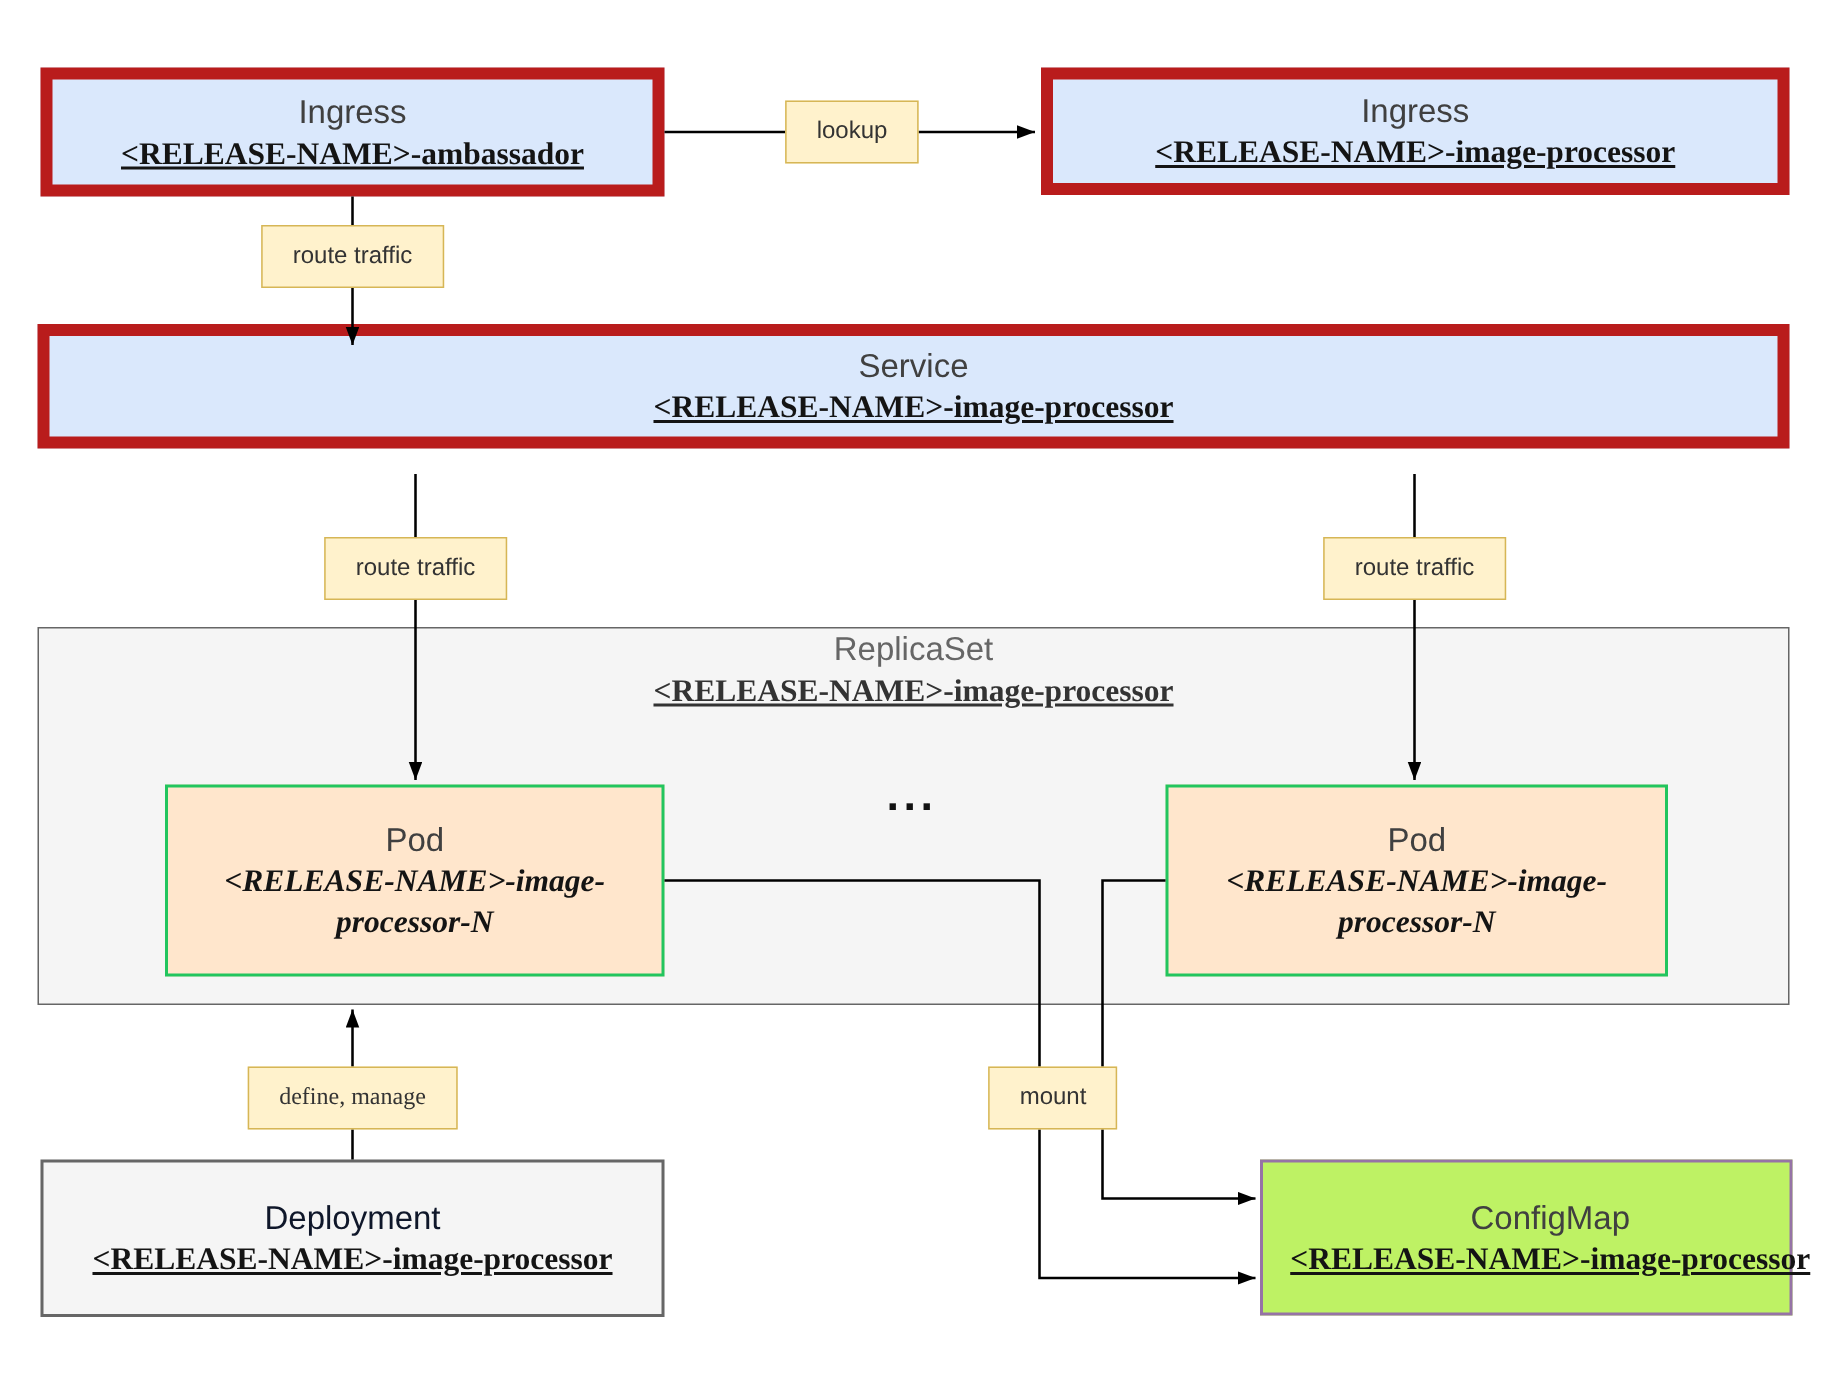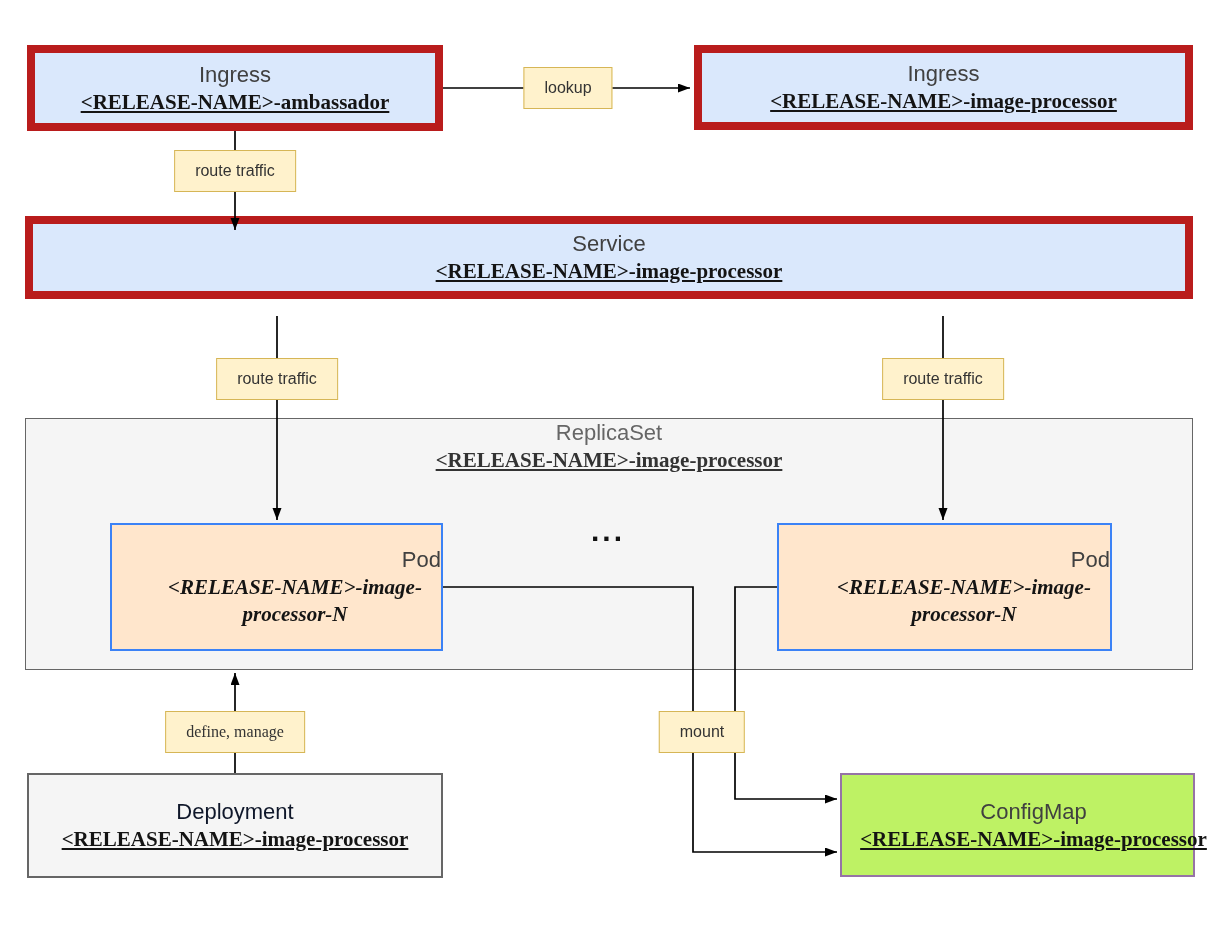--- a/index.html
+++ b/index.html
@@ -13,21 +13,21 @@
     text-align:center;
   }
   .node .title { font-size:22px; line-height:28px; color:#404040; }
   .node .subtitle {
     font-family:"Liberation Serif", serif; font-weight:bold;
     font-size:21px; line-height:27px; color:#141414;
   }
   .nowrap { white-space:nowrap;text-decoration:underline; }
 
   .node-blue   { background:#dae8fc; border:8px solid #b91c1c; }
-  .node-orange { background:#ffe6cc; border:2px solid #3b82f6;align-items:flex-end; }
+  .node-orange { background:#ffe6cc; border:2px solid #22c55e; }
   .node-purple { background:#bef264; border:2px solid #9673a6;padding-left:32px; }
   .node-gray   { background:#f5f5f5; border:2px solid #666666; }
 
   .ingress    { left:27px;  top:45px;  width:416px; height:86px; }
   .mapping    { left:694px; top:45px;  width:499px; height:85px; }
   .service    { left:25px;  top:216px; width:1168px; height:83px; }
   .replicaset {
     left:25px; top:418px; width:1168px; height:252px;
     justify-content:flex-start; 
     border-width:1.5px;

